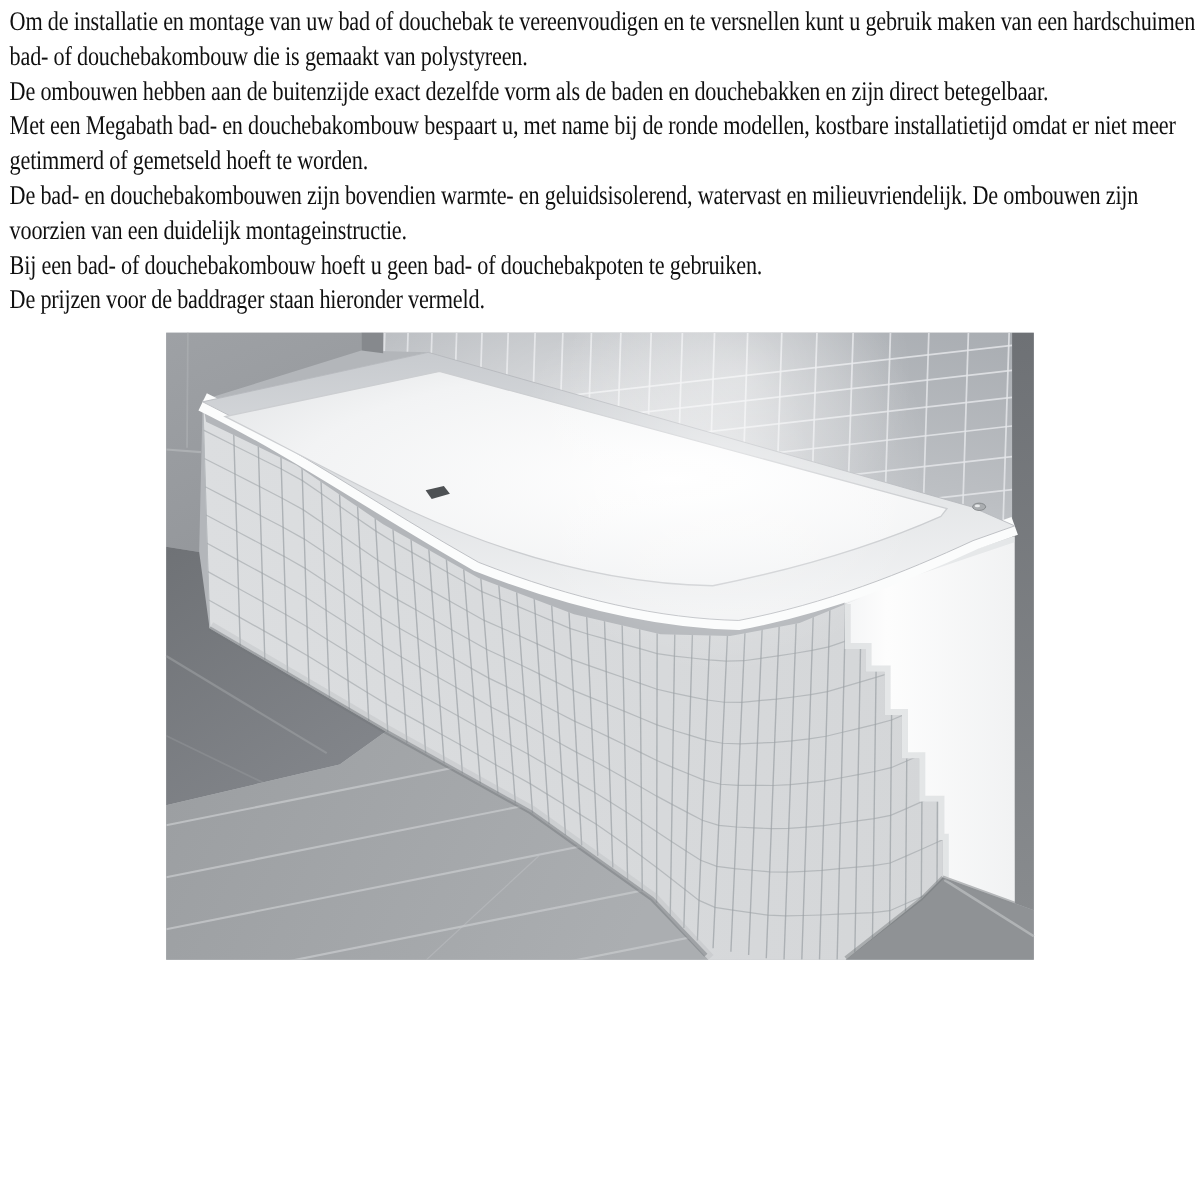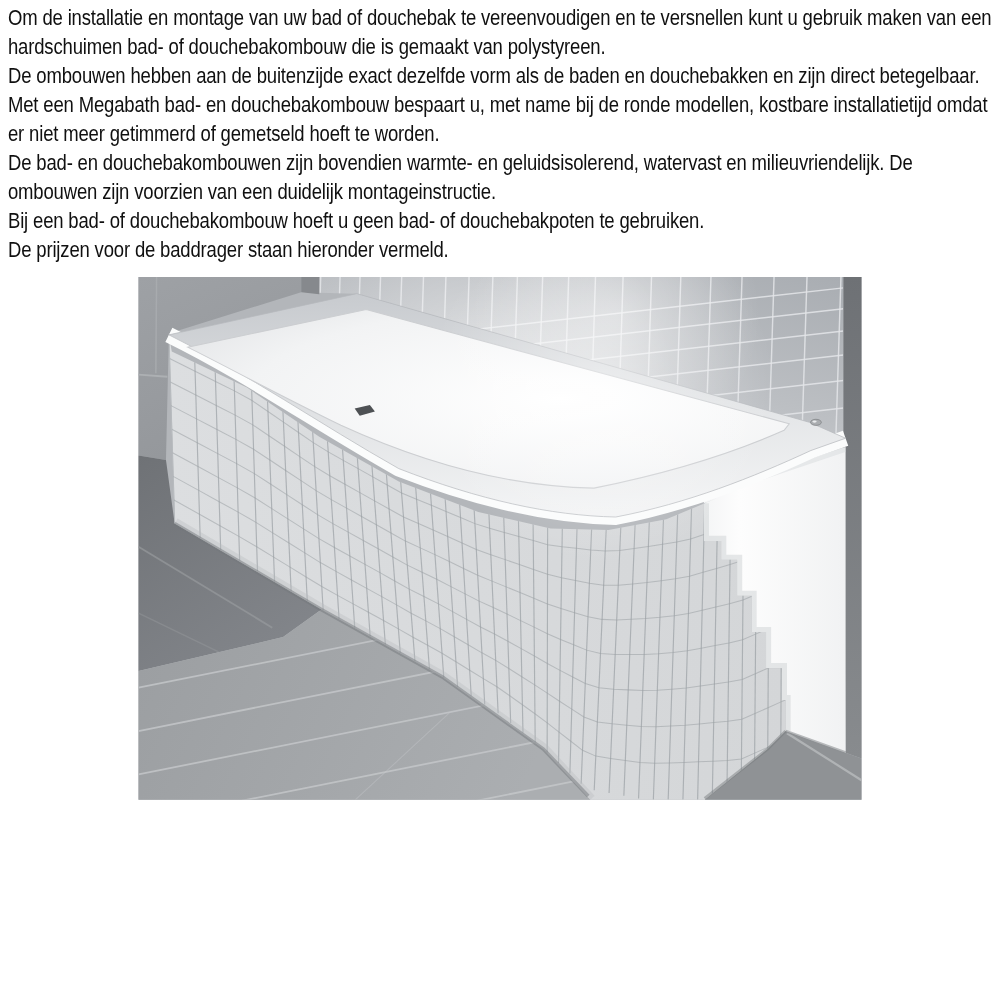--- a/index.html
+++ b/index.html
@@ -1,17 +1,17 @@
 <!DOCTYPE html>
 <html><head>
 <meta charset="utf-8">
 <style>
   html,body{margin:0;padding:0;background:#ffffff;}
   .page{position:relative;width:1000px;height:1000px;overflow:hidden;background:#ffffff;
-        font-family:Liberation Sans, sans-serif;}
+        font-family:Liberation Serif, serif;}
   .intro{position:absolute;top:3px;left:8px;width:1212px;
          transform:scaleX(0.822);transform-origin:left top;
          color:#101010;font-size:22.5px;line-height:29px;letter-spacing:-0.2px;}
   .intro p{margin:0;}
   .photo{position:absolute;left:0;top:277px;width:1000px;height:723px;}
   .photo svg{display:block;}
 </style>
 </head>
 <body>
 

